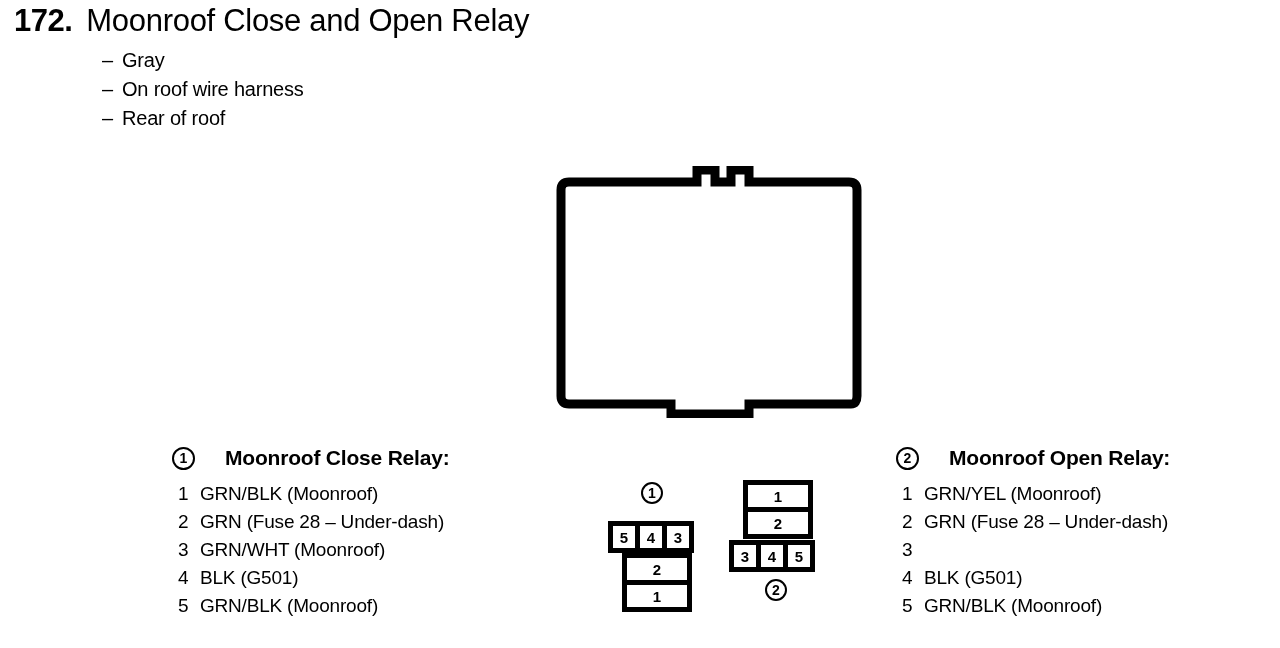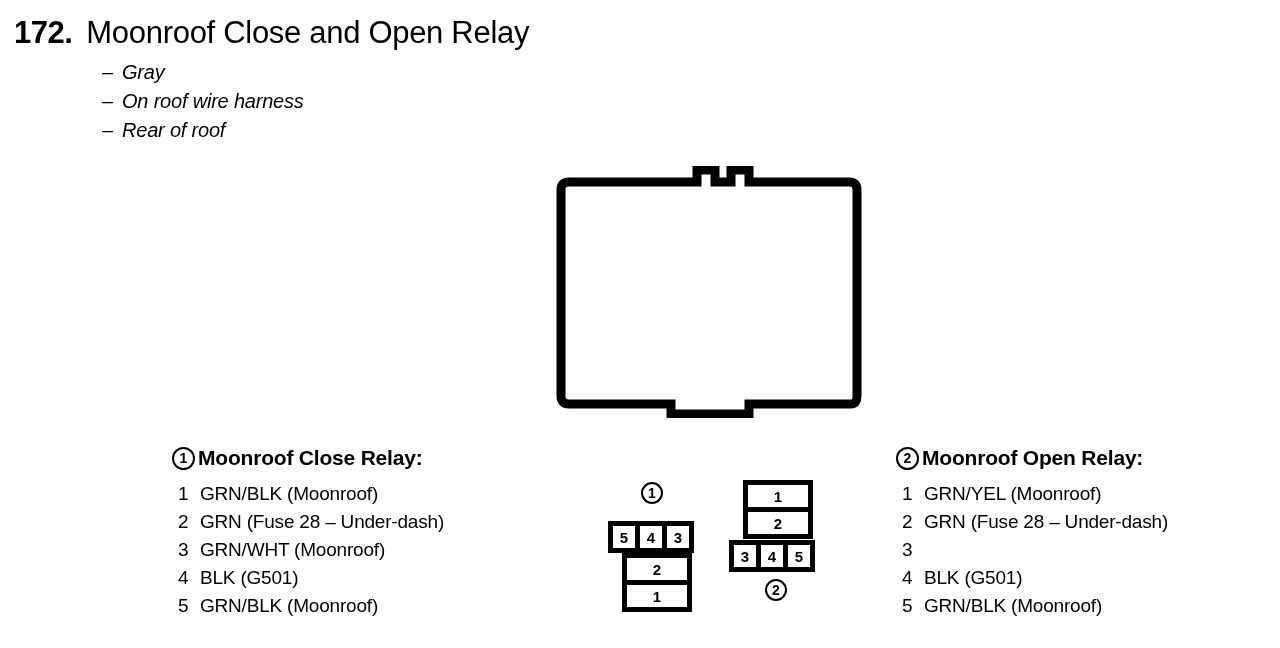--- a/index.html
+++ b/index.html
@@ -10,31 +10,31 @@
   body {
     width: 1280px;
     height: 648px;
     position: relative;
     overflow: hidden;
     font-family: "Liberation Sans", sans-serif;
     color: #000000;
   }
 
   
-  #header { position: absolute; left: 14px; top: 14px; width: 620px; }
+  #header { position: absolute; left: 14px; top: 2px; width: 620px; }
   .title-row { display: flex; align-items: flex-start; }
   .title-num {
     font-size: 31px; font-weight: bold; line-height: 38px;
     letter-spacing: -0.5px; white-space: nowrap;
   }
   .title-text {
     font-size: 31px; font-weight: normal; line-height: 38px;
     letter-spacing: -0.3px; margin-left: 14px; max-width: 500px;
   }
-  #bullets { margin-top: 6px; margin-left: 88px; font-style: italic; }
+  #bullets { margin-top: 6px; margin-left: 88px; }
   .bullet-line {
     font-size: 20px; line-height: 29px; white-space: nowrap;
     letter-spacing: -0.2px;
   }
   .bullet-dash { display: inline-block; width: 20px; }
 
   
   #connector { position: absolute; left: 553px; top: 166px; width: 312px; height: 252px; }
   .housing-svg { display: block; }
 
@@ -95,21 +95,21 @@
     border-radius: 50%;
     font-size: 14px; font-weight: bold;
     display: flex; align-items: center; justify-content: center;
     box-sizing: border-box;
     flex: none;
     line-height: 1;
   }
   .legend-title {
     font-size: 21px;
     font-weight: bold;
-    margin-left: 3px;
+    margin-left: 30px;
     letter-spacing: -0.2px;
     white-space: nowrap;
   }
   .legend-rows { margin-top: 7px; }
   .legend-row {
     display: flex;
     font-size: 19px;
     line-height: 28px;
     letter-spacing: -0.2px;
     white-space: nowrap;

